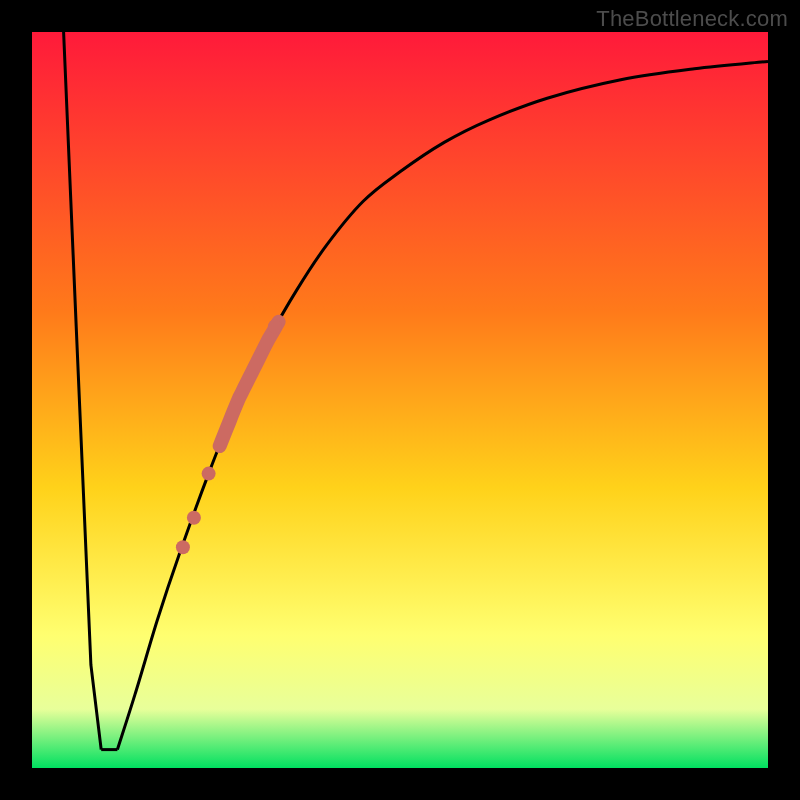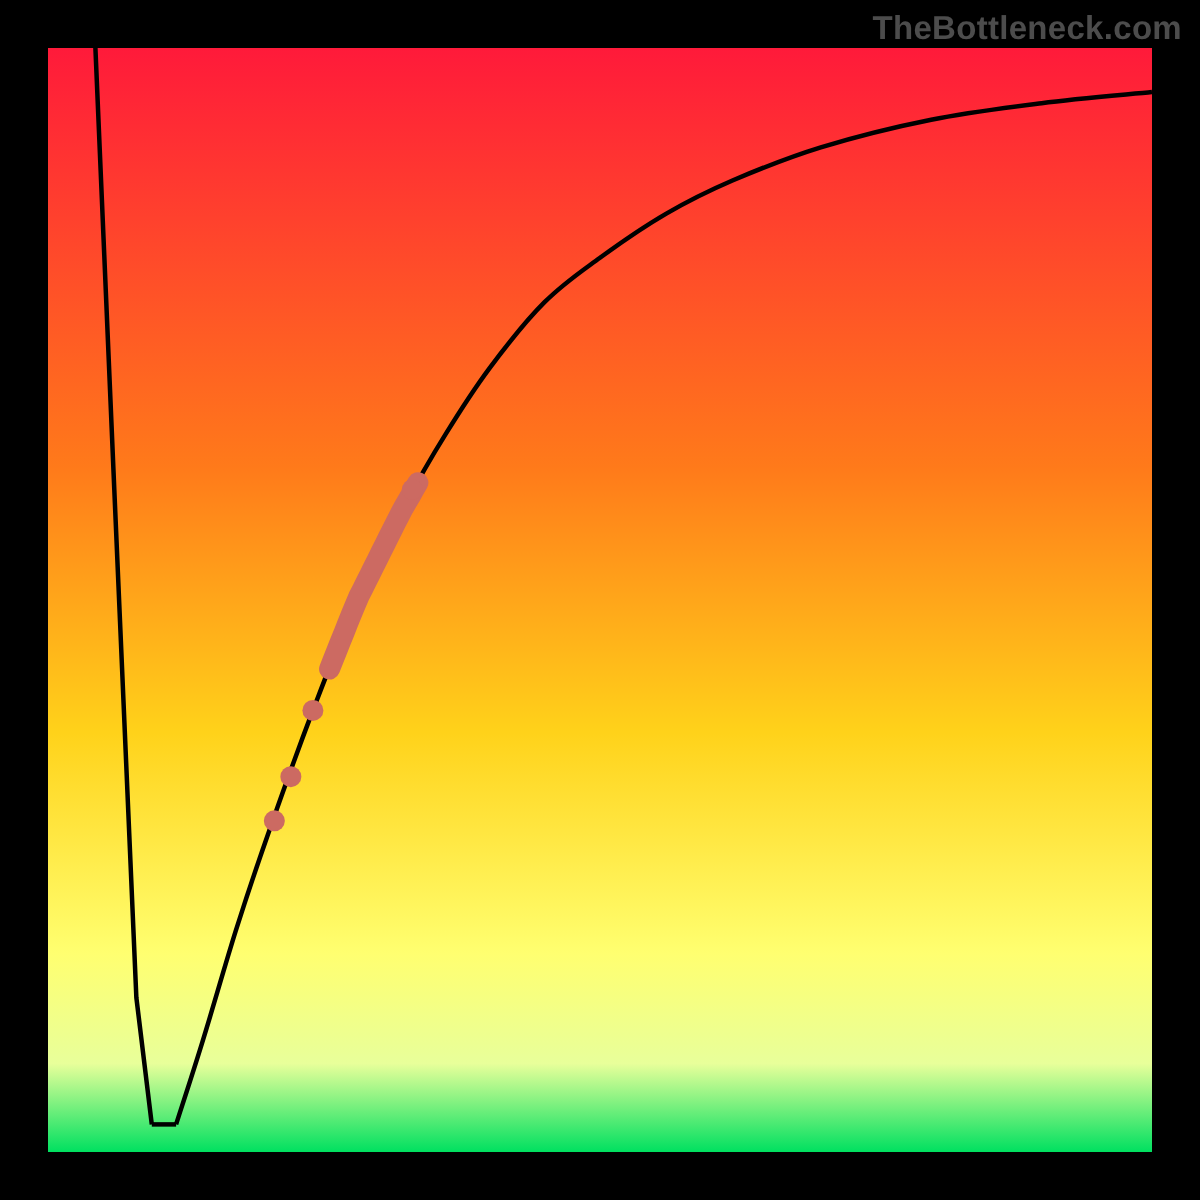--- a/index.html
+++ b/index.html
@@ -24,21 +24,21 @@
     width: 736px;
     height: 736px;
     overflow: hidden;
   }
   .watermark {
     position: absolute;
     top: 6px;
     right: 12px;
     color: #4c4c4c;
     font-size: 22px;
-    font-weight: 700;
+    font-weight: 400;
     letter-spacing: 0.2px;
     user-select: none;
   }
 </style>
 </head>
 <body>
 
 <div class="frame">
   <div class="plot-area">
     <svg width="736" height="736" viewBox="0 0 736 736" preserveAspectRatio="none">

